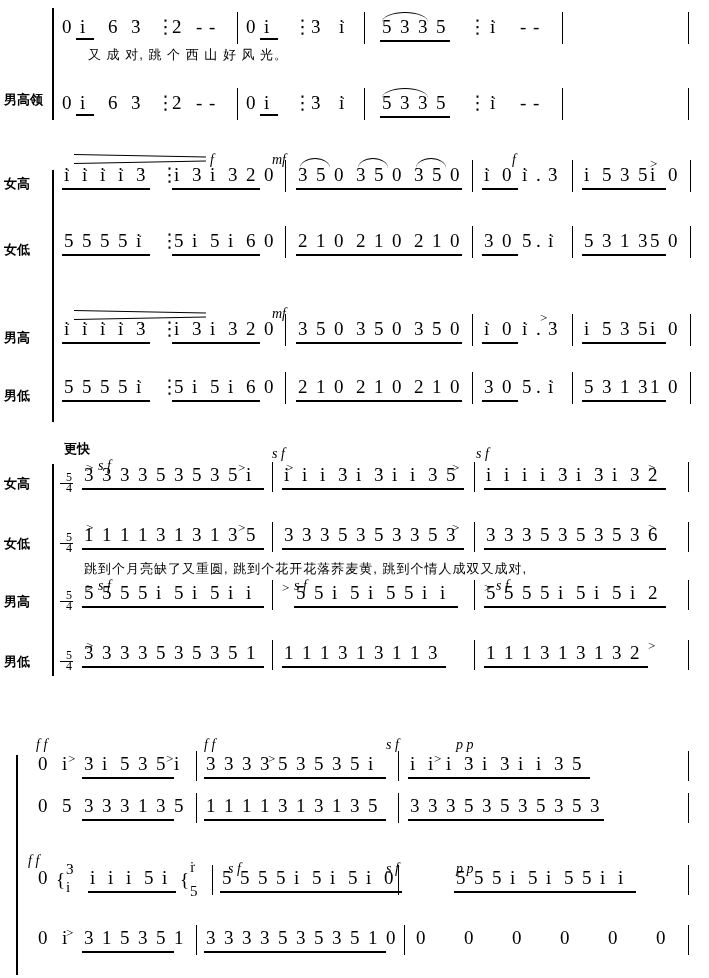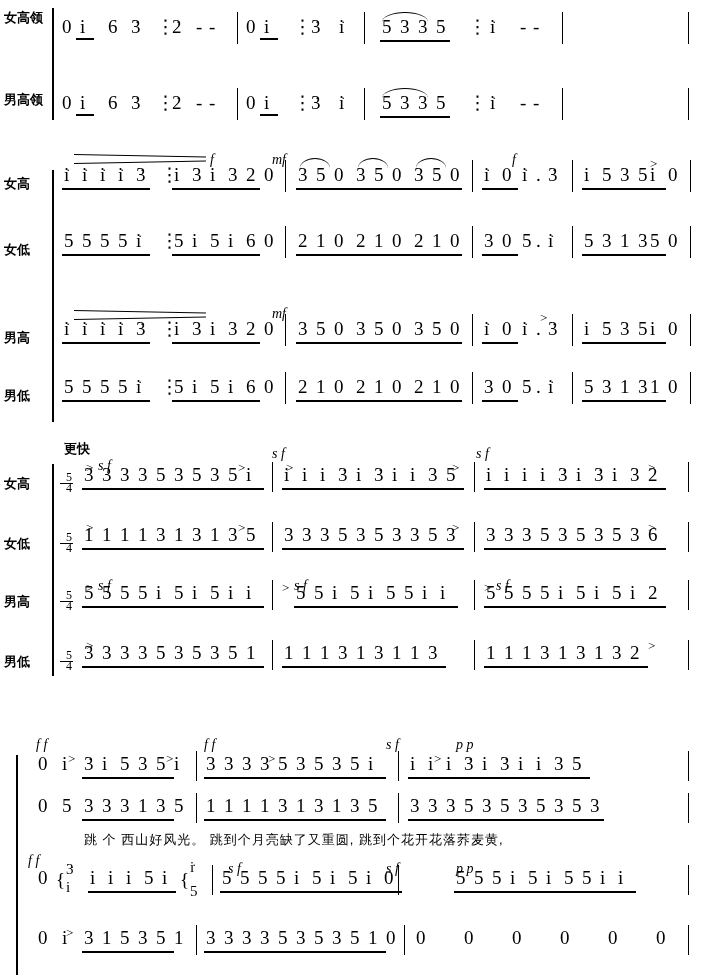--- a/index.html
+++ b/index.html
@@ -133,23 +133,20 @@
 </style>
 </head>
 <body>
 
 <div id="sheet">
 
   <div class="system" style="top:0;height:130px;">
 
     <div class="thickbar" style="left:52px;top:8px;height:112px;"></div>
 
-    <div class="staff-row" style="height:40px;">
-      <div class="vlabel" style="top:18px;">女高领</div>
-    </div>
 
     <div>
       <div class="notes" style="left:62px;top:26px;">0</div>
       <div class="notes" style="left:80px;top:26px;">i</div>
       <div class="barline" style="left:76px;top:38px;height:1.5px;width:18px;"></div>
 
       <div class="notes" style="left:108px;top:26px;">6</div>
       <div class="notes" style="left:131px;top:26px;">3</div>
       <div class="accent" style="left:135px;top:14px;">·</div>
       <div class="notes" style="left:156px;top:26px;">⋮</div>
@@ -175,20 +172,21 @@
       <div class="notes" style="left:436px;top:26px;">5</div>
       <div class="barline" style="left:380px;top:40px;height:1.5px;width:70px;"></div>
       <div class="notes" style="left:468px;top:26px;">⋮</div>
       <div class="notes" style="left:490px;top:26px;">i</div>
       <div class="accent" style="left:492px;top:14px;">·</div>
       <div class="notes" style="left:520px;top:26px;">- -</div>
       <div class="barline" style="left:562px;top:12px;height:32px;"></div>
       <div class="barline" style="left:688px;top:12px;height:32px;"></div>
     </div>
 
+    <div class="lyric" style="left:88px;top:46px;">又  成  对,              跳  个  西    山  好 风 光。</div>
 
     <div>
       <div class="vlabel" style="top:100px;">男高领</div>
     </div>
     <div>
       <div class="notes" style="left:62px;top:102px;">0</div>
       <div class="notes" style="left:80px;top:102px;">i</div>
       <div class="barline" style="left:76px;top:114px;height:1.5px;width:18px;"></div>
 
       <div class="notes" style="left:108px;top:102px;">6</div>
@@ -569,20 +567,21 @@
       <div class="notes" style="left:558px;top:94px;">3</div>
       <div class="notes" style="left:576px;top:94px;">5</div>
       <div class="notes" style="left:594px;top:94px;">3</div>
       <div class="notes" style="left:612px;top:94px;">5</div>
       <div class="notes" style="left:630px;top:94px;">3</div>
       <div class="notes" style="left:648px;top:94px;">6</div>
       <div class="barline" style="left:484px;top:108px;height:1.5px;width:182px;"></div>
       <div class="barline" style="left:688px;top:82px;height:30px;"></div>
     </div>
 
+    <div class="lyric" style="left:84px;top:120px;">跳到个月亮缺了又重圆, 跳到个花开花落荞麦黄, 跳到个情人成双又成对,</div>
 
     <div class="vlabel" style="top:162px;">男高</div>
     <div class="meter" style="left:62px;top:150px;">
       <span>5</span>
       <span>4</span>
     </div>
     <div class="barline" style="left:60px;top:161px;height:1px;width:13px;"></div>
 
     <div class="accent" style="left:86px;top:140px;">&gt;</div>
     <div class="dyn" style="left:98px;top:138px;">s f</div>
@@ -769,21 +768,20 @@
       <div class="notes" style="left:500px;top:70px;">5</div>
       <div class="notes" style="left:518px;top:70px;">3</div>
       <div class="notes" style="left:536px;top:70px;">5</div>
       <div class="notes" style="left:554px;top:70px;">3</div>
       <div class="notes" style="left:572px;top:70px;">5</div>
       <div class="notes" style="left:590px;top:70px;">3</div>
       <div class="barline" style="left:408px;top:84px;height:1.5px;width:196px;"></div>
       <div class="barline" style="left:688px;top:58px;height:30px;"></div>
     </div>
 
-    <div class="lyric" style="left:84px;top:96px;">跳  个  西山好风光。 跳到个月亮缺了又重圆,   跳到个花开花落荞麦黄,</div>
 
     <div class="dyn" style="left:28px;top:118px;">f f</div>
     <div class="dyn" style="left:228px;top:126px;">s f</div>
     <div class="dyn" style="left:386px;top:126px;">s f</div>
     <div class="dyn" style="left:456px;top:126px;">p p</div>
 
     <div>
       <div class="notes" style="left:38px;top:142px;">0</div>
       <div class="grp" style="left:56px;top:138px;">
         <span>{</span>

